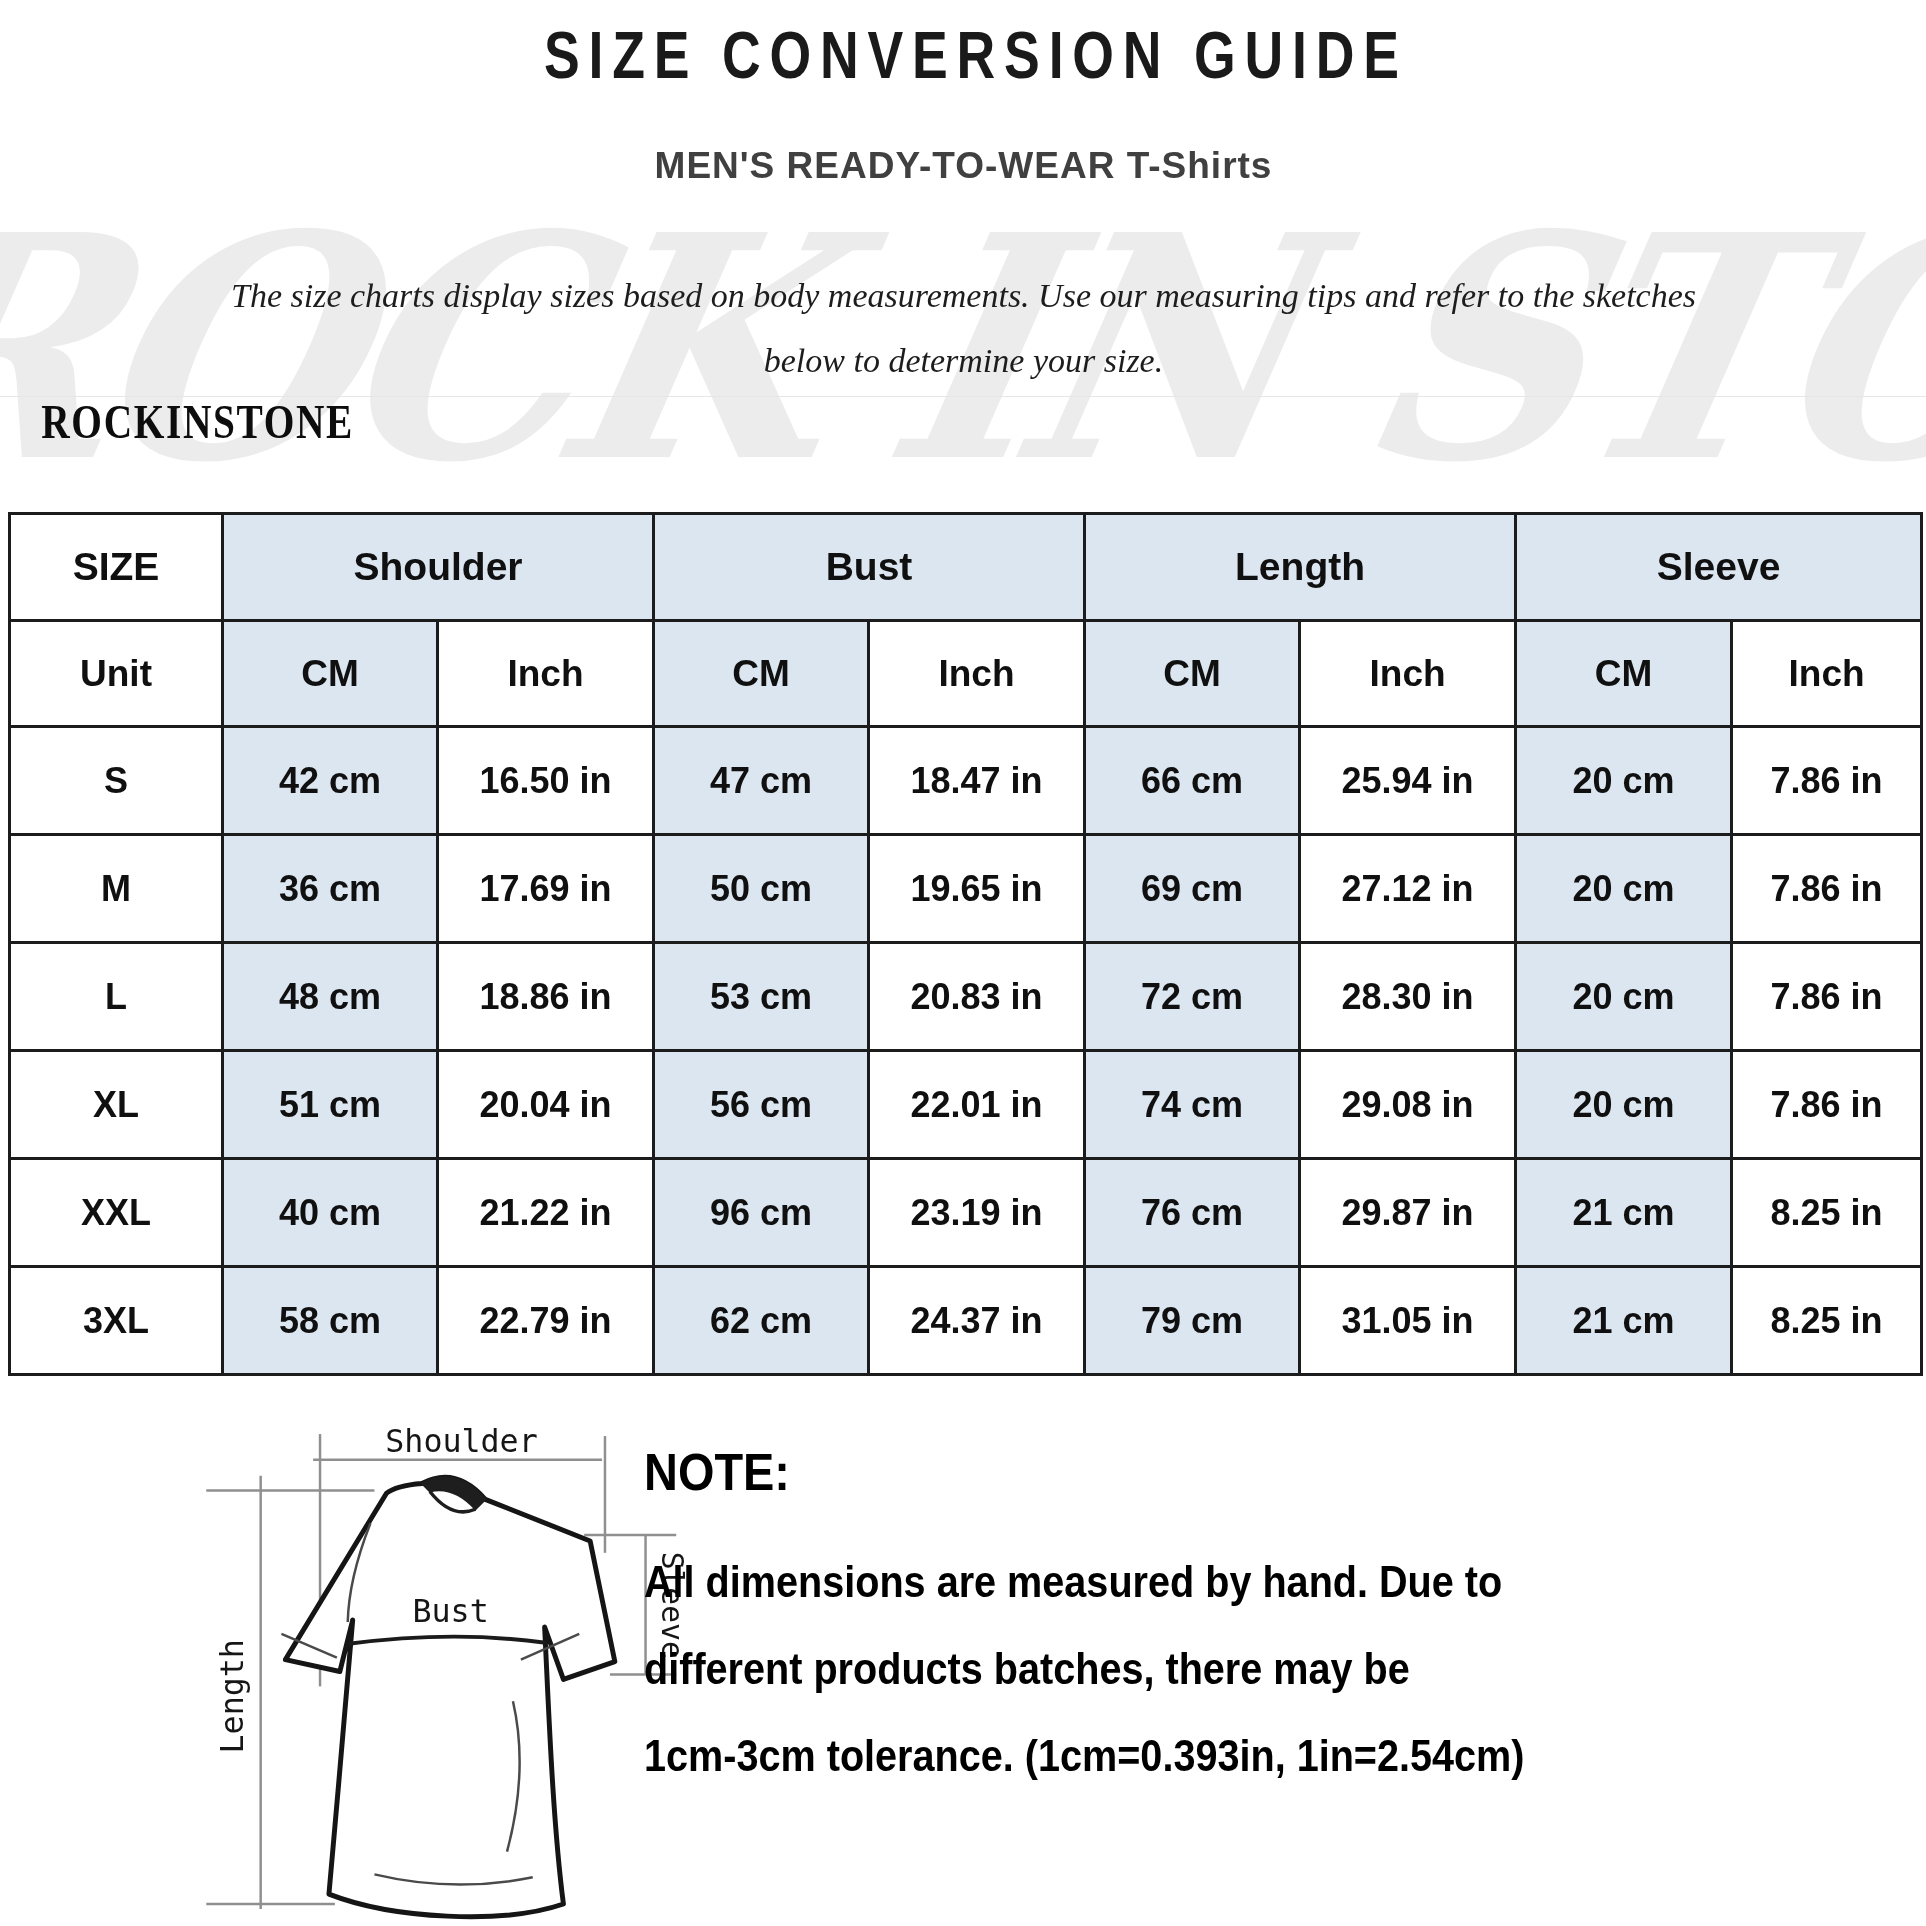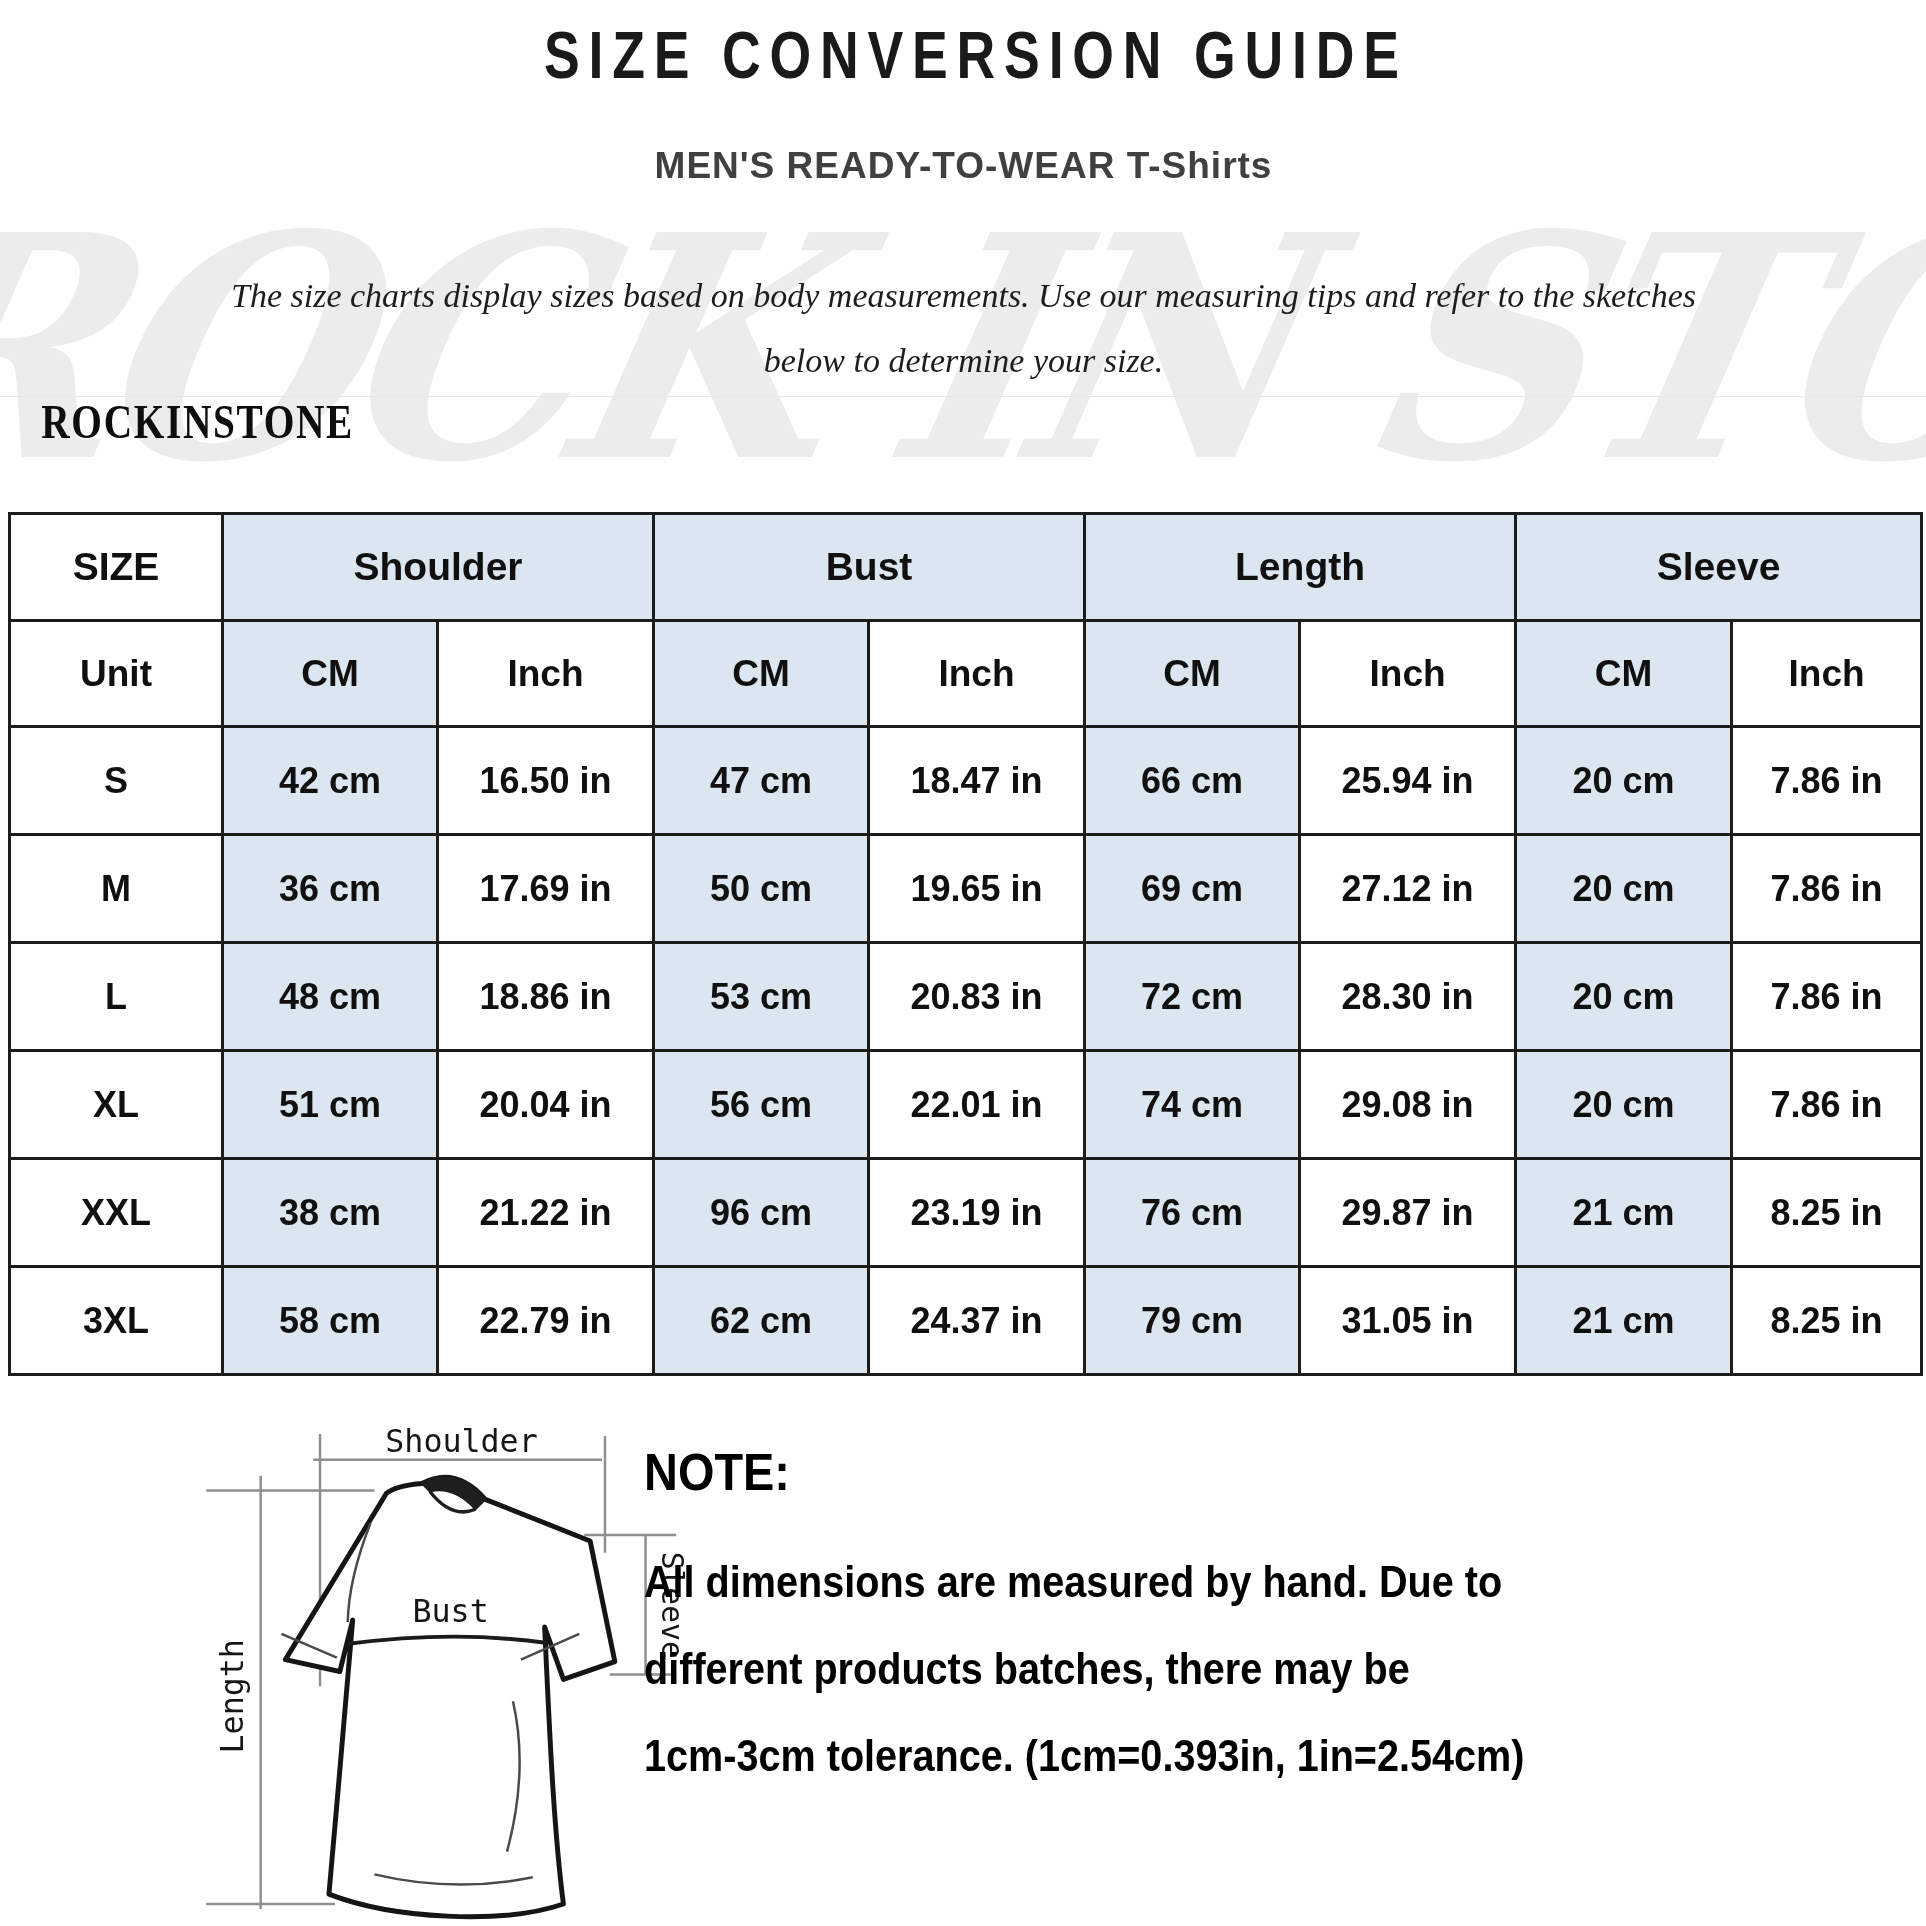--- a/index.html
+++ b/index.html
@@ -153,21 +153,21 @@
           <td>20.04 in</td>
           <td class="blue">56 cm</td>
           <td>22.01 in</td>
           <td class="blue">74 cm</td>
           <td>29.08 in</td>
           <td class="blue">20 cm</td>
           <td>7.86 in</td>
         </tr>
         <tr class="drow">
           <td>XXL</td>
-          <td class="blue">38 cm</td>
+          <td class="blue">40 cm</td>
           <td>21.22 in</td>
           <td class="blue">96 cm</td>
           <td>23.19 in</td>
           <td class="blue">76 cm</td>
           <td>29.87 in</td>
           <td class="blue">21 cm</td>
           <td>8.25 in</td>
         </tr>
         <tr class="drow">
           <td>3XL</td>

